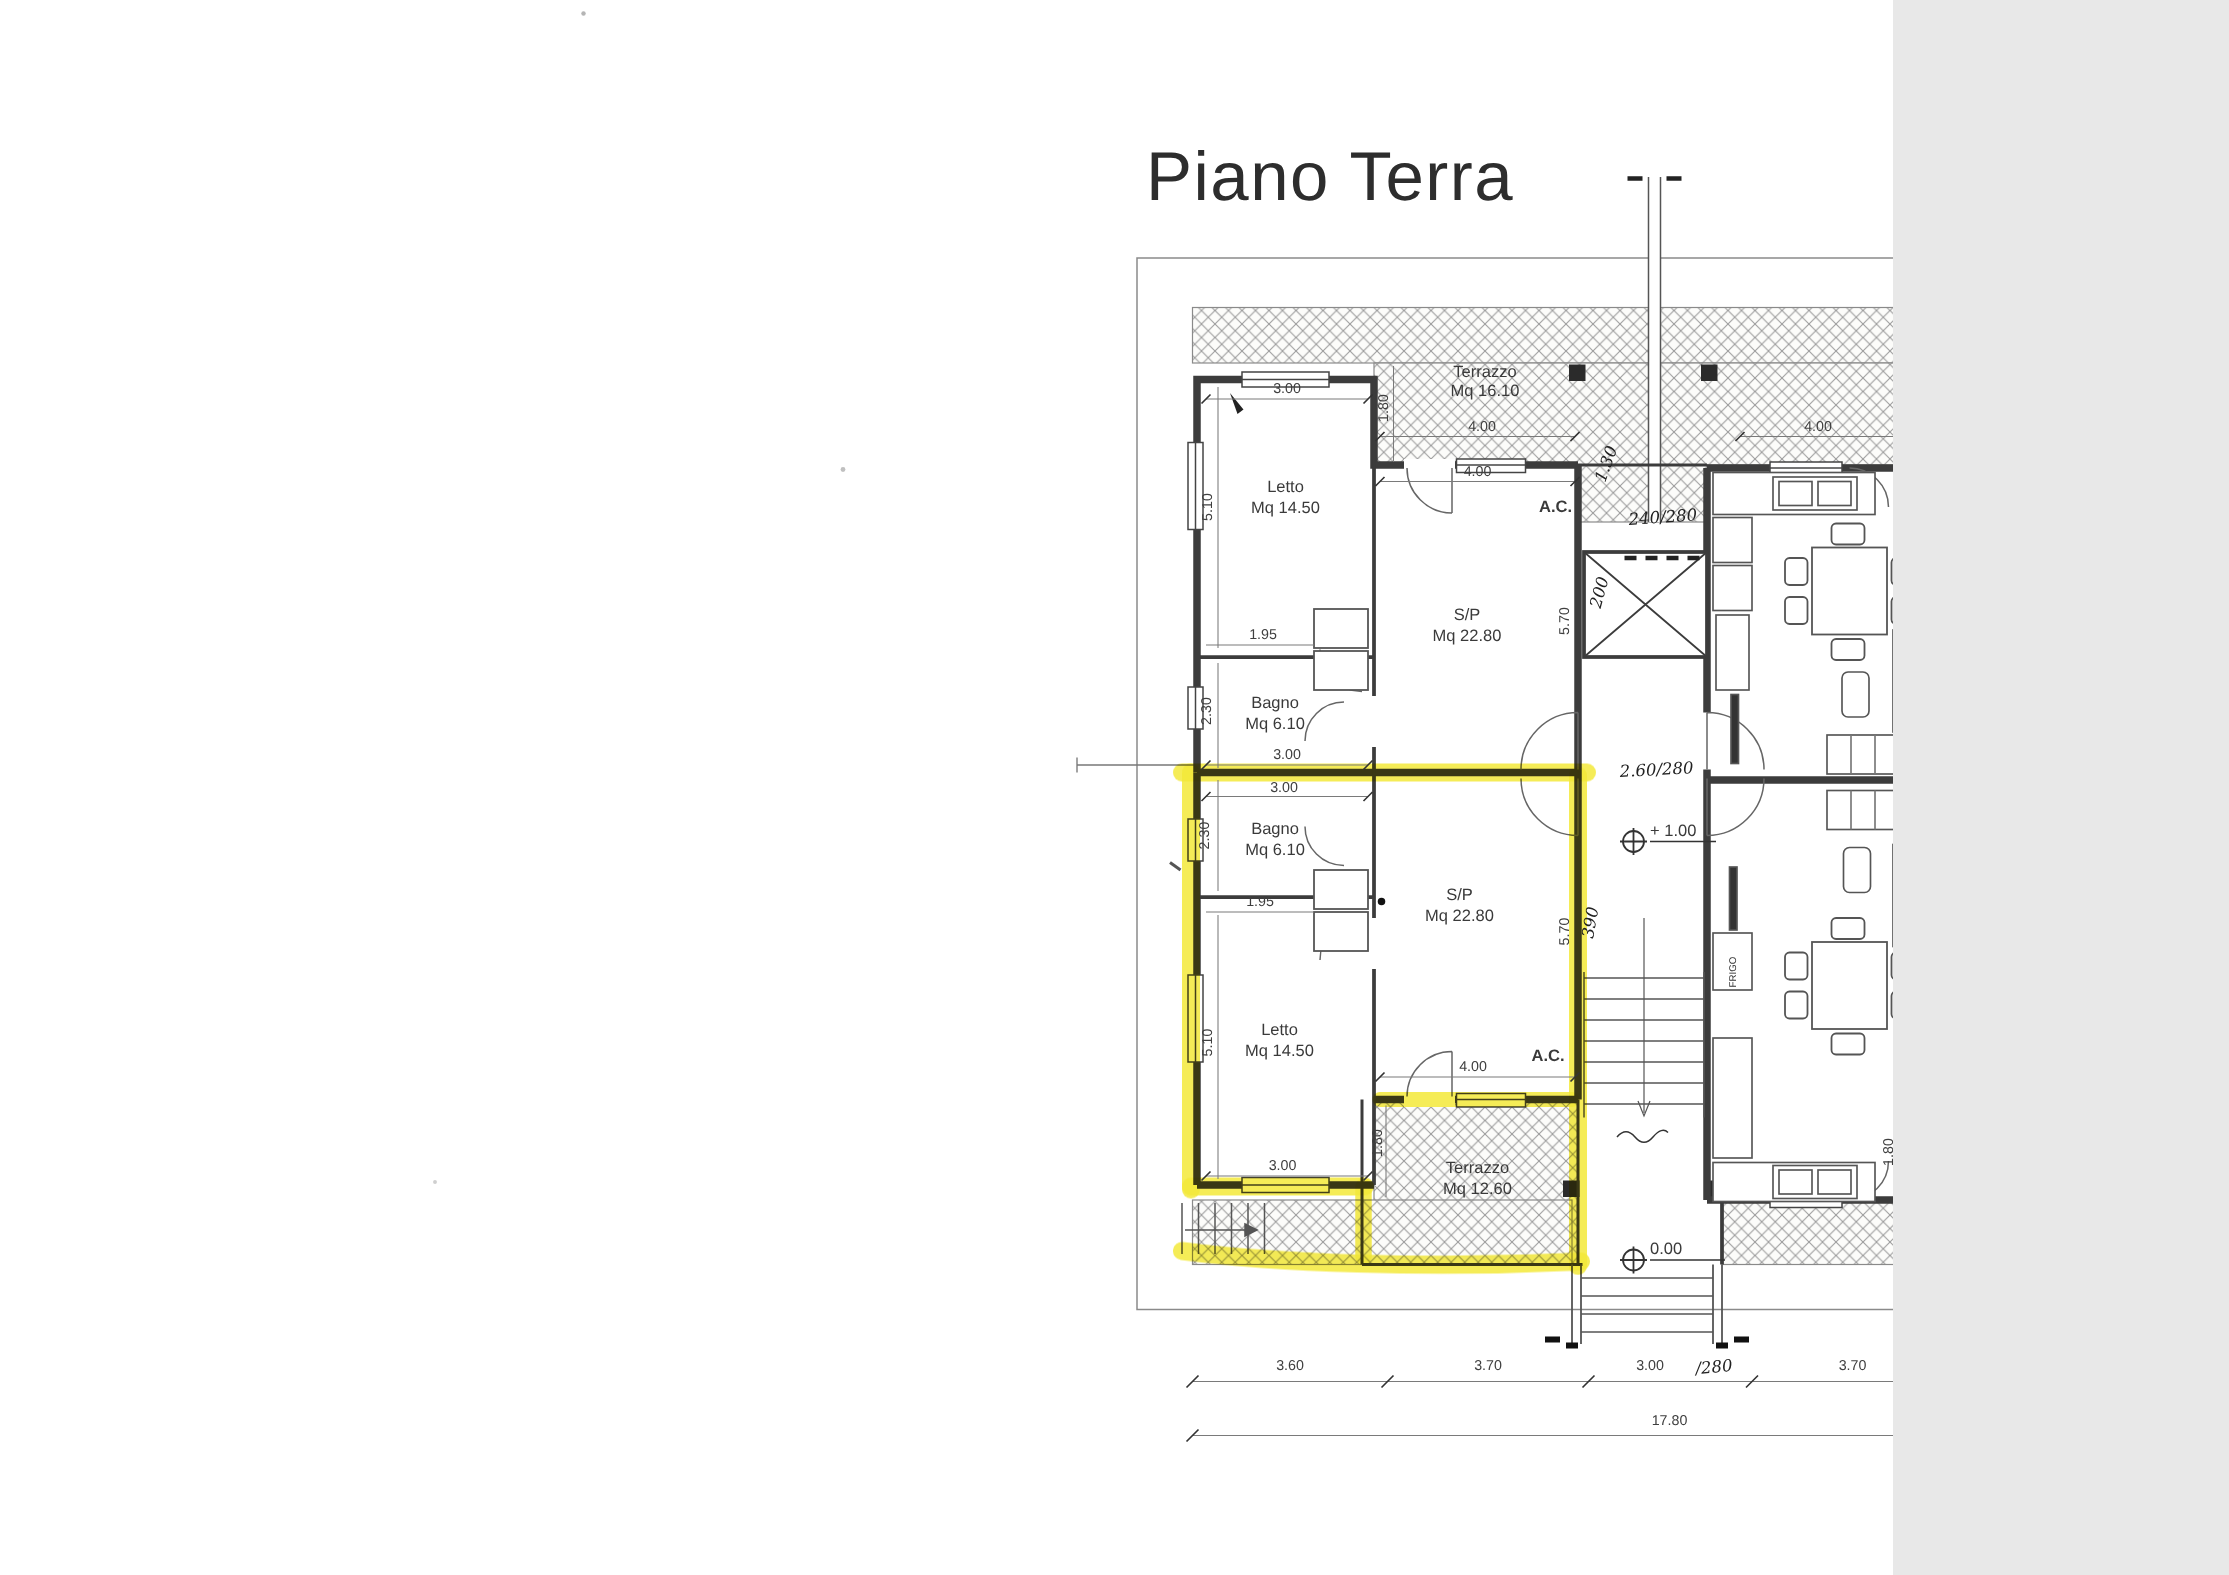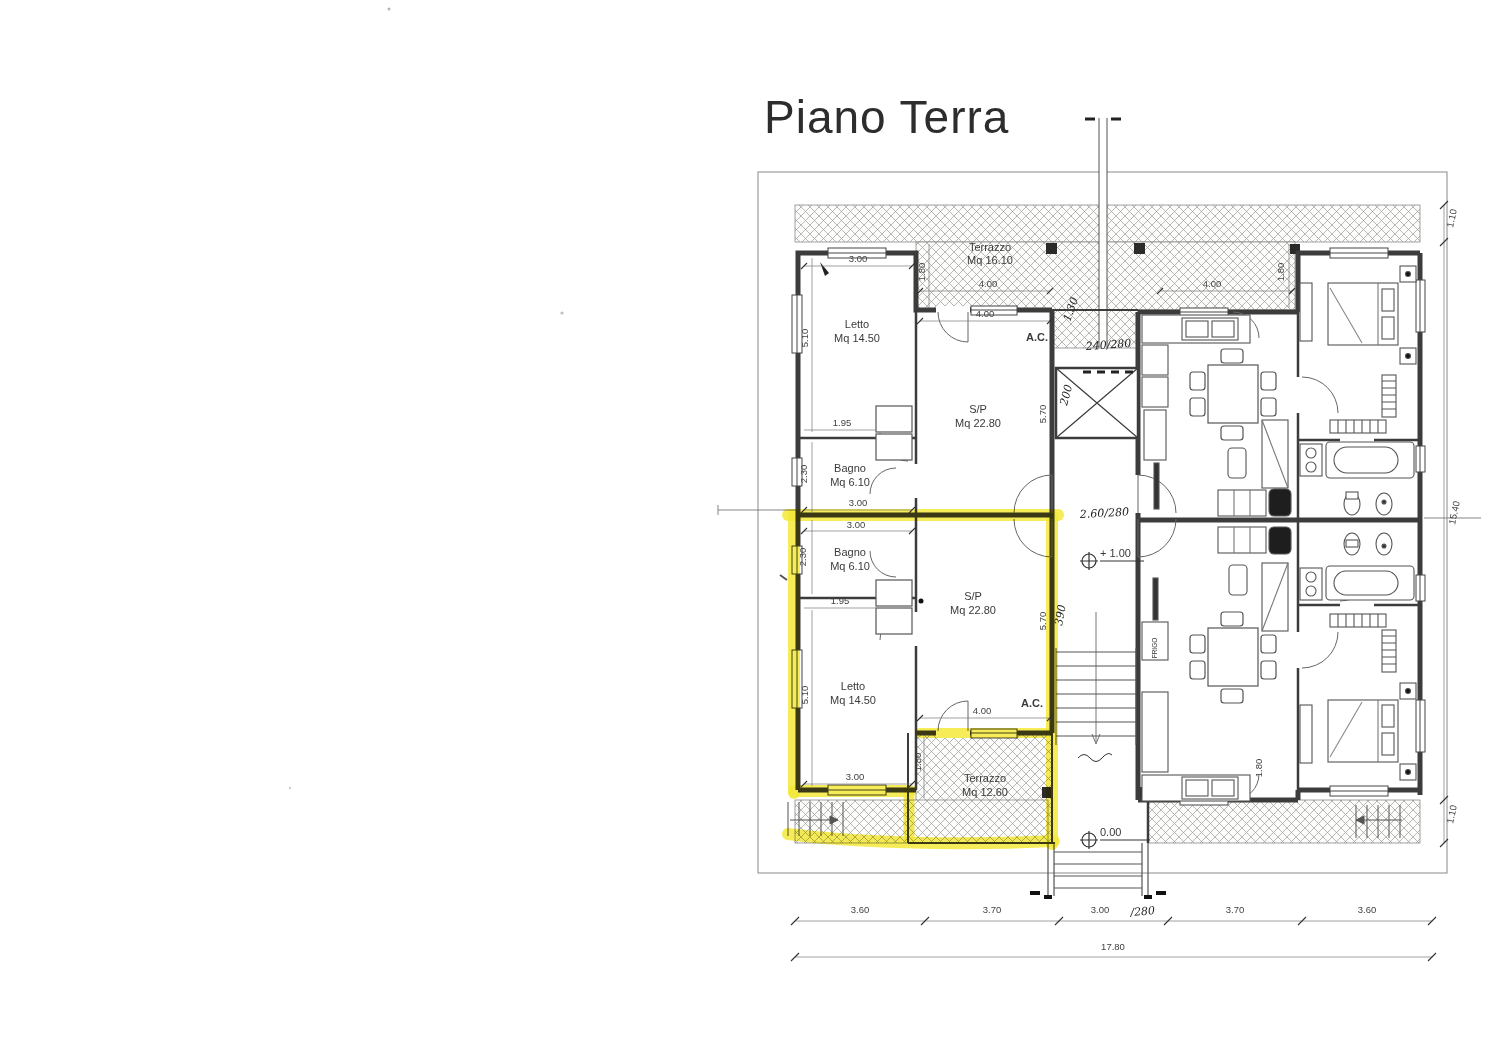--- a/index.html
+++ b/index.html
@@ -1,16 +1,16 @@
 <!DOCTYPE html>
 <html><head>
 <meta charset="utf-8">
 <style>
   html,body{margin:0;padding:0;background:#e8e8e8;}
-  #page{position:relative;width:1486px;height:1050px;background:#ffffff;overflow:hidden;
+  #page{position:relative;width:1262px;height:1050px;background:#ffffff;overflow:hidden;
         font-family:"Liberation Sans", sans-serif;}
   svg{position:absolute;left:0;top:0;}
   .ink{stroke:#3c3c3c;fill:none;}
   .furn{stroke:#555;fill:#fff;}
   .dimline{stroke:#7a7a7a;stroke-width:0.7;fill:none;}
   .tick{stroke:#333;stroke-width:1.1;}
   text{fill:#333;}
   .lbl{font-size:11px;fill:#3a3a3a;}
   .dim{font-size:9.5px;fill:#3f3f3f;}
   .hand{font-family:"DejaVu Serif", serif;font-style:italic;font-size:11px;fill:#222;}

